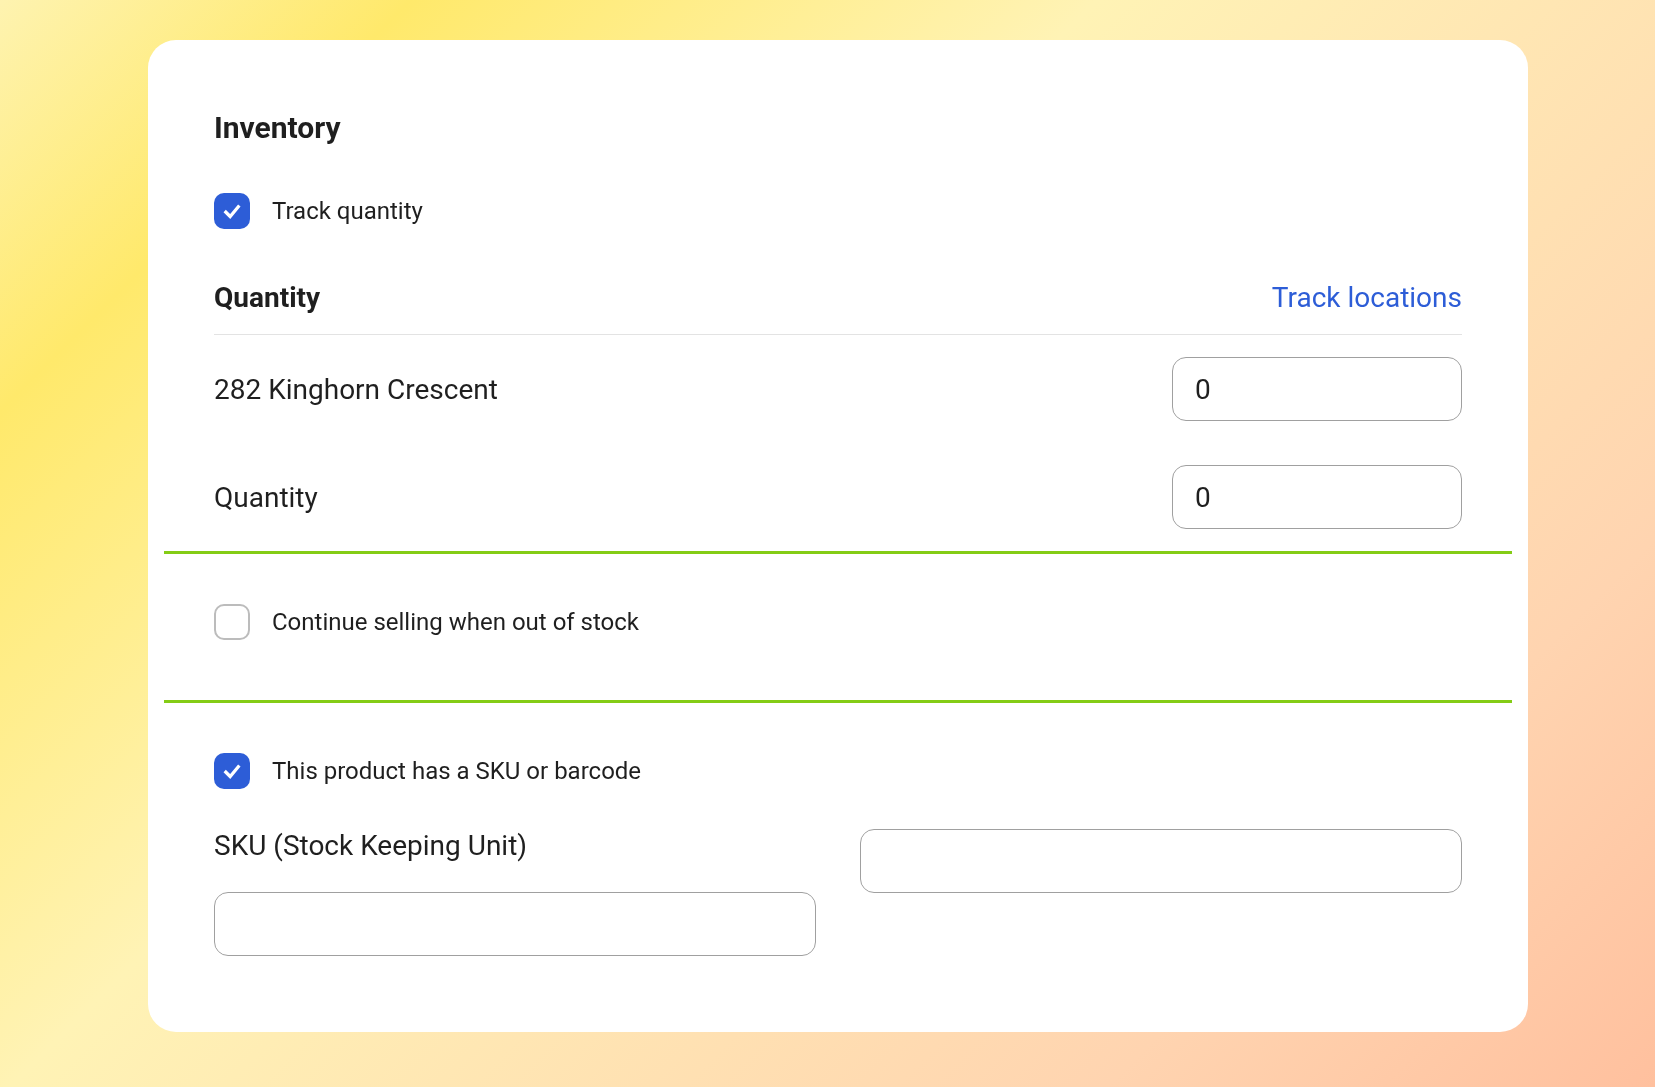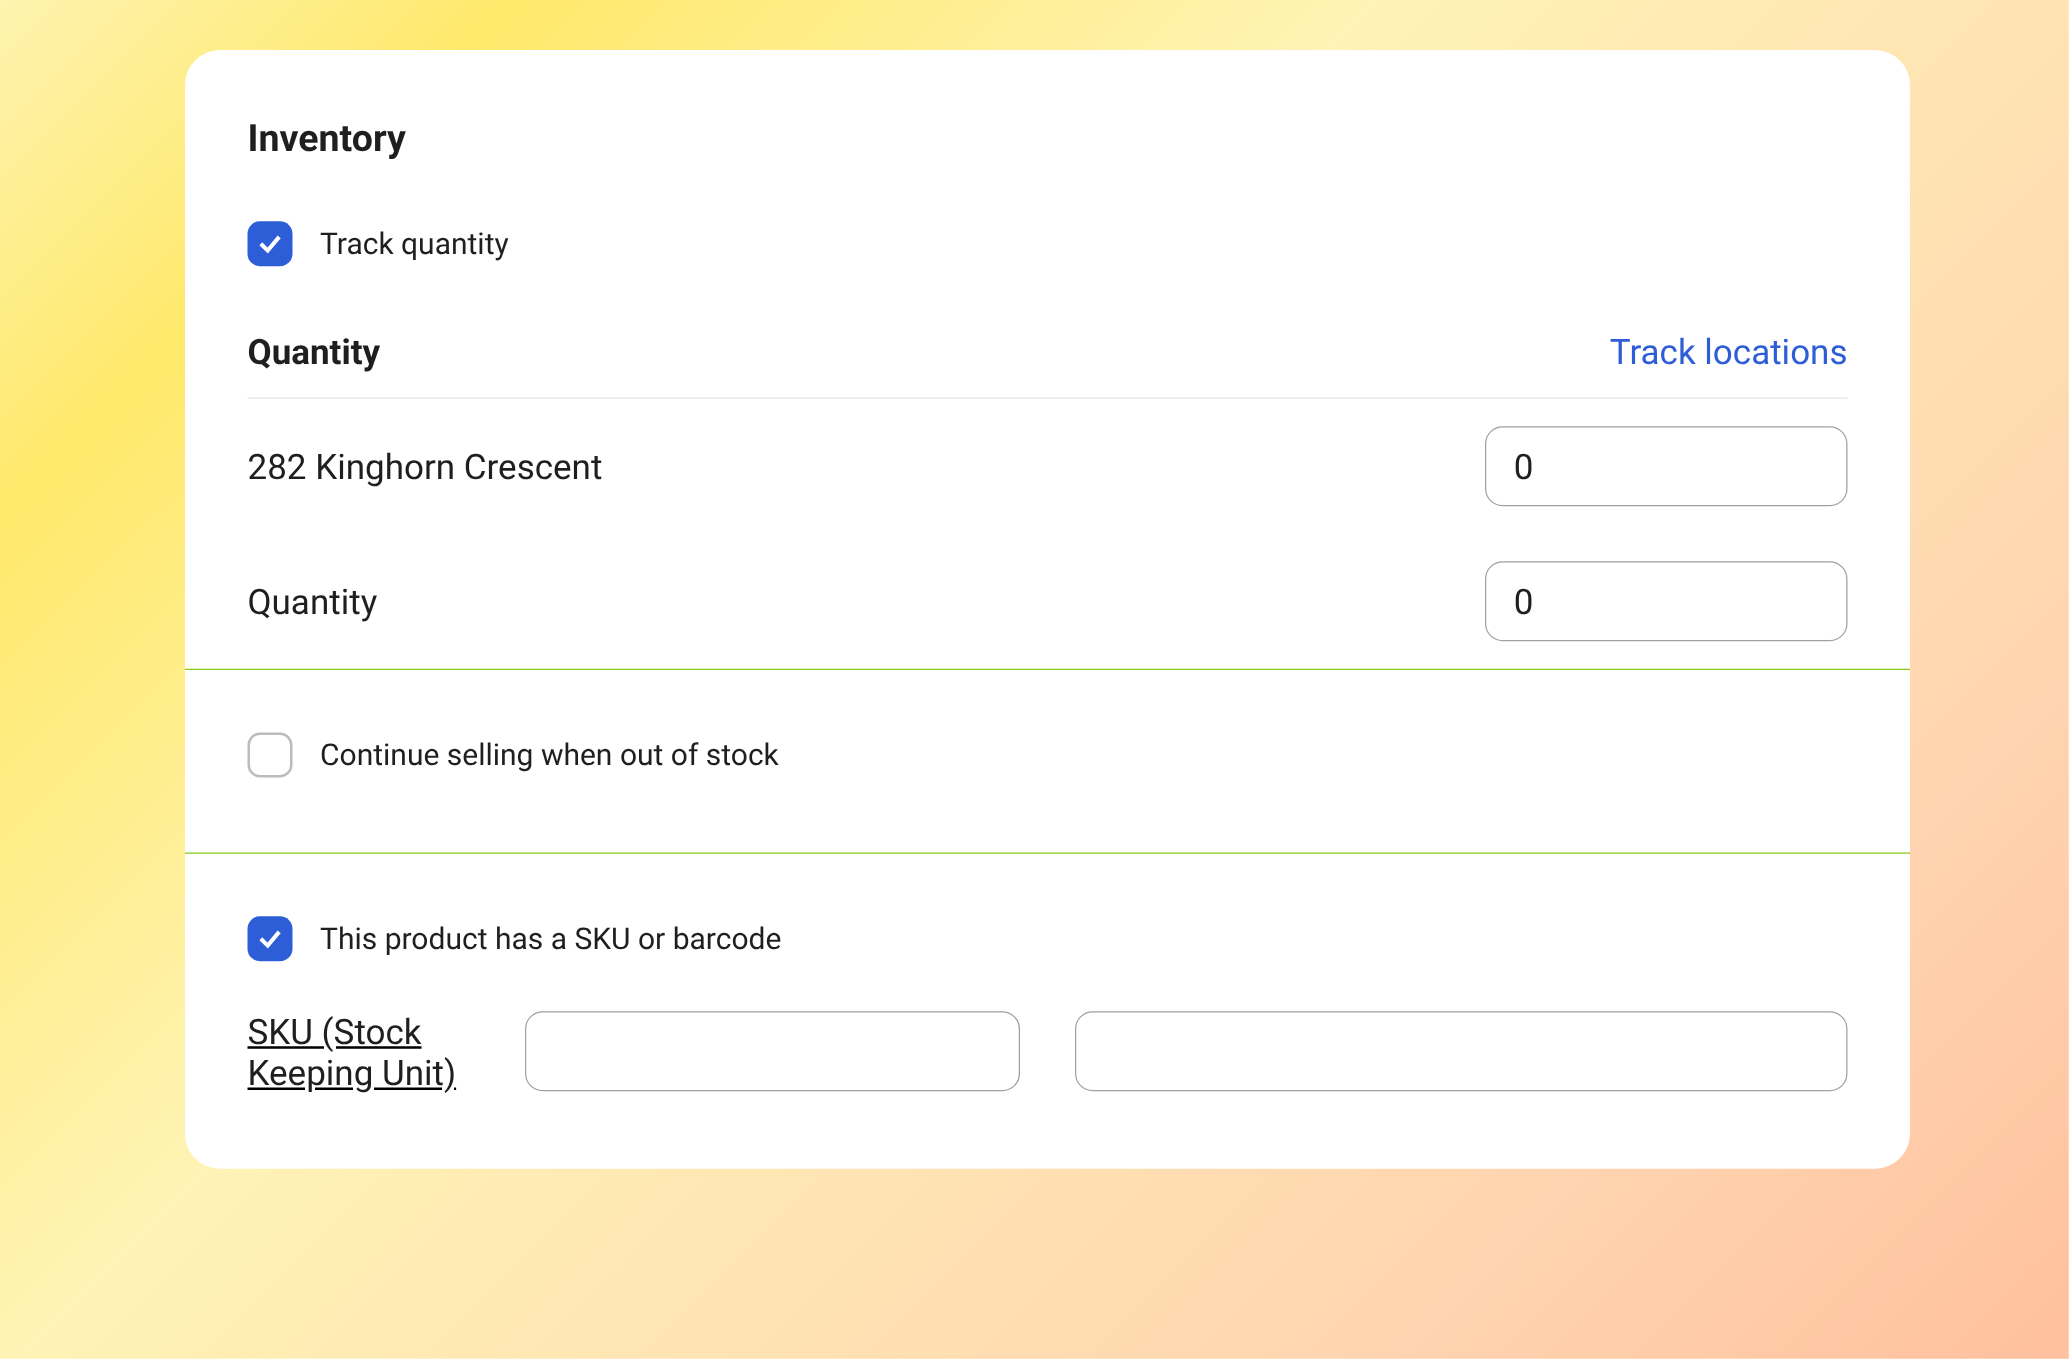--- a/index.html
+++ b/index.html
@@ -12,21 +12,21 @@
       background: linear-gradient(135deg, #fef3b0 0%, #ffe96b 15%, #fff3b5 40%, #ffd4b0 80%, #ffc09e 100%);
       min-height: 1087px;
       width: 1655px;
       padding: 40px 0;
     }
     .card {
       background: #ffffff;
       border-radius: 28px;
       width: 1380px;
       margin: 0 0 0 148px;
-      padding: 0;
+      padding: 16px;
       overflow: hidden;
     }
     .card-body {
       padding: 54px 50px 40px 50px;
     }
     .section-title {
       font-size: 30px;
       font-weight: 700;
       color: #1f1f1f;
       margin-bottom: 48px;
@@ -98,38 +98,37 @@
       height: 64px;
       border: 1.5px solid #a0a0a0;
       border-radius: 14px;
       font-size: 28px;
       color: #1f1f1f;
       padding: 0 22px;
       outline: none;
       font-family: inherit;
     }
     .divider-section {
-      border-top: 1px solid #84cc16;
+      border-top: 3px solid #84cc16;
       padding: 50px 50px;
       margin: 0 -50px;
     }
     .divider-section:first-of-type {
       margin-top: 32px;
     }
     .field-grid {
       display: flex;
       gap: 44px;
       margin-top: 40px;
     }
     .field-col {
       flex: 1;
       display: flex;
-      flex-direction: row;
+      flex-direction: column;
       gap: 30px;
-      text-decoration: underline;
     }
     .field-label {
       font-size: 28px;
       color: #1f1f1f;
     }
     .text-input {
       width: 100%;
       height: 64px;
       border: 1.5px solid #a0a0a0;
       border-radius: 14px;

